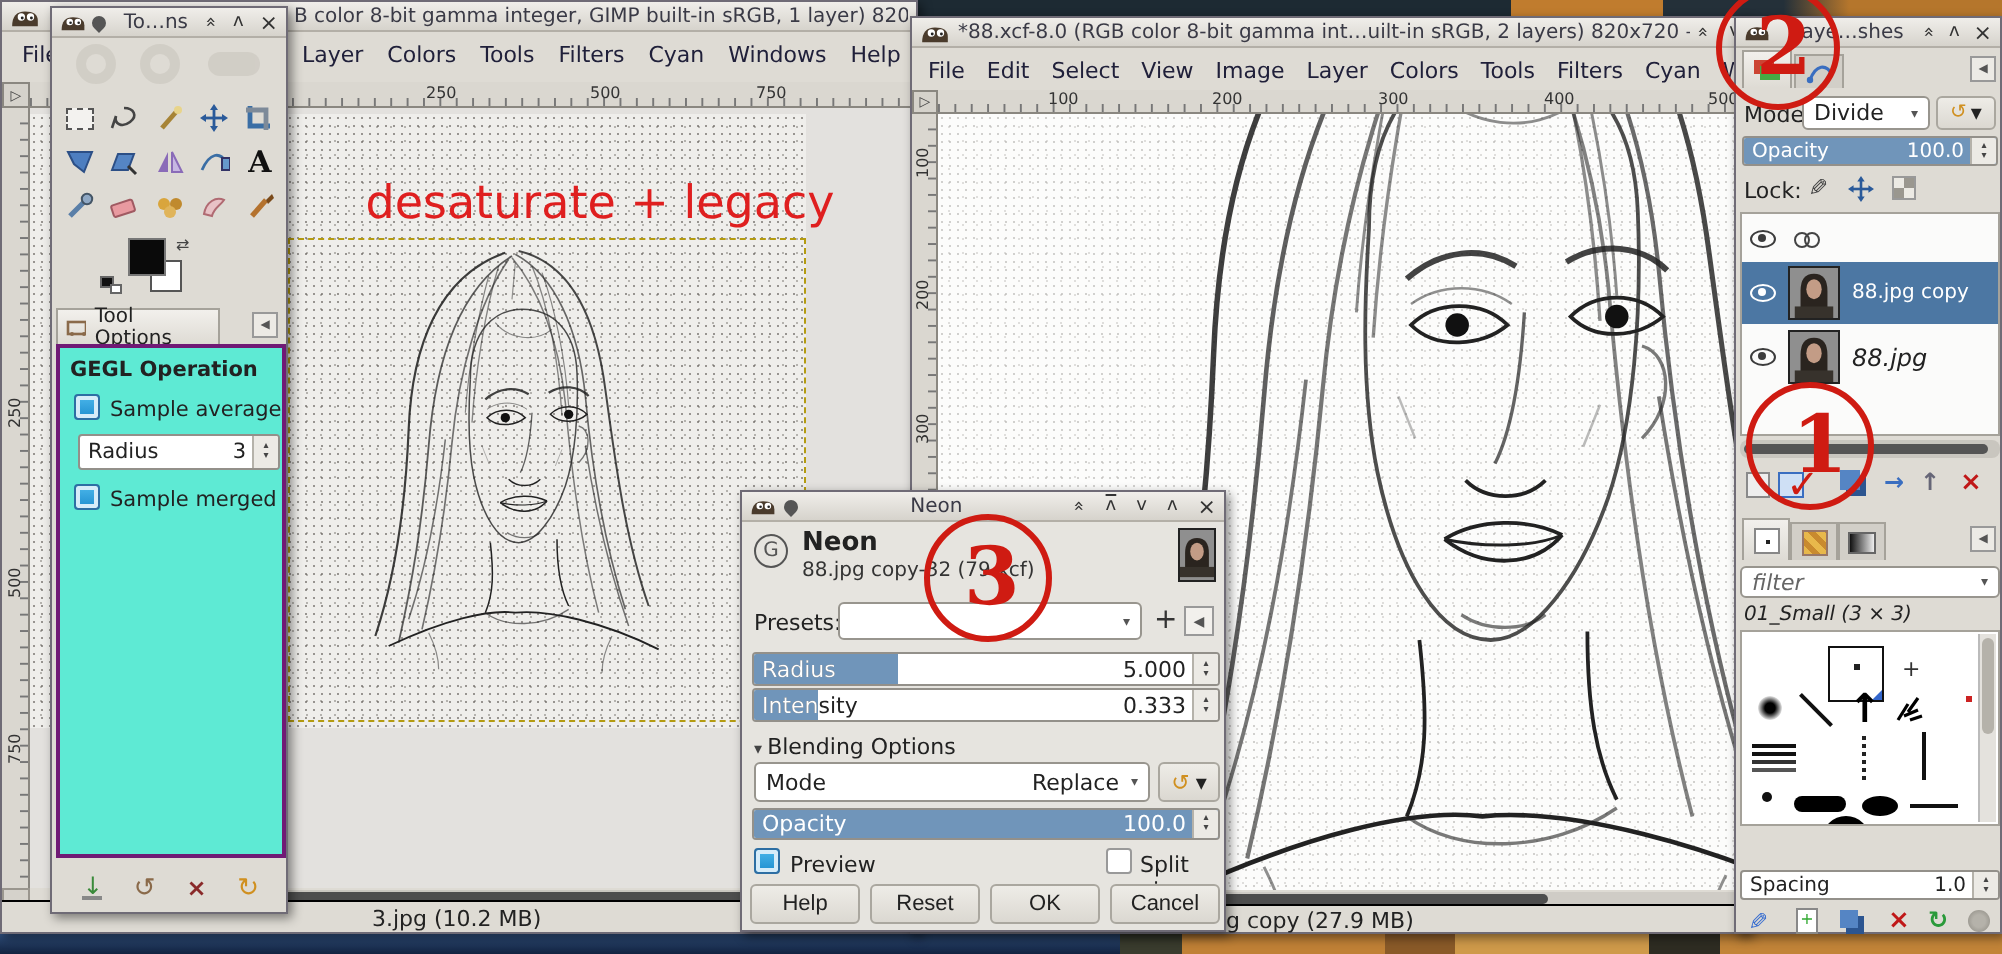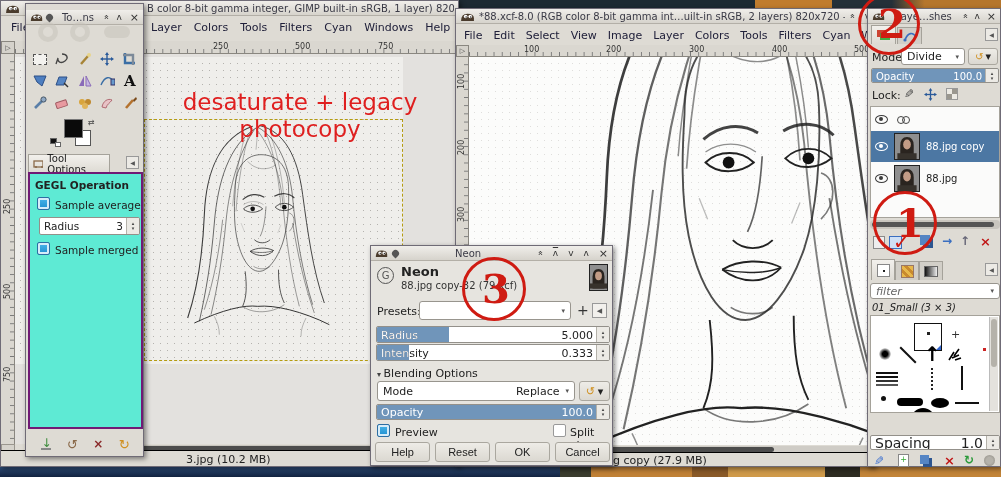--- a/index.html
+++ b/index.html
@@ -176,21 +176,20 @@
     <span class="rlab v" style="left:2px;top:245px;">500</span>
     <span class="rlab v" style="left:2px;top:328px;">750</span>
   </div>
   <div class="abs" style="left:14px;top:53px;width:445px;height:390px;background:#e3e1de;overflow:hidden;">
     <div class="noise abs" style="left:0;top:3px;width:388px;height:307px;background-color:#efeeeb;"></div>
     <div class="abs" style="left:129px;top:65px;width:259px;height:242px;border:1px dashed #b49b10;"></div>
     <svg class="abs" style="left:141px;top:59px;" width="200" height="225" preserveAspectRatio="none">
         <use href="#sk"></use>
       </svg>
     <div class="abs" style="left:160px;top:35px;width:250px;text-align:center;font-size:23px;color:#df1f1f;">desaturate + legacy</div>
-    <div class="abs" style="left:160px;top:62px;width:250px;text-align:center;font-size:23px;color:#df1f1f;">photocopy</div>
   </div>
   <div class="abs" style="left:40px;top:444px;width:400px;height:7px;background:#c9c6bf;border-radius:4px;">
     <div class="abs" style="left:4px;top:1px;width:390px;height:5px;background:#4d4d4d;border-radius:3px;"></div>
   </div>
   <div class="abs" style="left:0;top:443px;width:14px;height:14px;background:#d5d2cb;border:1px solid #9a968e;"></div>
   <div class="statusbar" style="height:16px;">
     <span style="position:absolute;left:185px;top:2px;">3.jpg (10.2 MB)</span>
   </div>
 </div>
 
@@ -240,21 +239,21 @@
   </div>
   <div class="abs" style="left:13px;top:437px;width:407px;height:8px;background:#cfccc6;">
     <div class="abs" style="left:100px;top:1px;width:205px;height:5px;background:#4d4d4d;border-radius:3px;"></div>
   </div>
   <div class="statusbar" style="height:14px;">
     <span style="position:absolute;left:157px;top:1px;">g copy (27.9 MB)</span>
   </div>
 </div>
 
 <div class="win" style="left:25px;top:3px;width:119px;height:454px;z-index:3;">
-  <div class="tb" style="gap:3px;margin-top:6px;">
+  <div class="tb" style="gap:3px;">
     <svg width="13" height="10">
         <use href="#wilber"></use>
       </svg>
     <span style="width:7px;height:7px;background:#555;border-radius:50% 50% 50% 0;transform:rotate(-45deg);display:inline-block;"></span>
     <span class="t">To…ns</span>
     <span class="wc" style="gap:8px;">
         <span class="g-hide"></span>
         <span class="g-up"></span>
         <span class="g-close"></span>
       </span>
@@ -512,21 +511,21 @@
       <svg class="thumbbox" width="26" height="27">
           <use href="#ph"></use>
         </svg>
       <span style="font-size:10px;color:#fff;white-space:nowrap;">88.jpg copy</span>
     </div>
     <div class="abs" style="left:0;top:56px;width:130px;height:31px;display:flex;align-items:center;gap:6px;padding:0 4px;">
       <span class="eye"></span>
       <svg class="thumbbox" width="26" height="27">
           <use href="#ph"></use>
         </svg>
-      <span style="font-size:10px;color:#222;">88.jpg</span>
+      <span style="font-size:12px;color:#222;font-style:italic;">88.jpg</span>
     </div>
   </div>
   <div class="abs" style="left:2px;top:211px;width:130px;height:9px;background:#c9c6bf;border-radius:4px;">
     <div class="abs" style="left:2px;top:2px;width:122px;height:5px;background:#555;border-radius:3px;"></div>
   </div>
   <div class="abs" style="left:0;top:224px;width:134px;height:22px;font-size:12px;">
     <span class="abs" style="left:5px;top:3px;width:12px;height:13px;border:1.4px solid #8a8a8a;background:#eee;"></span>
     <span class="abs" style="left:21px;top:3px;width:13px;height:13px;border:1.4px solid #3a6ec0;background:#cfe0f5;"></span>
     <span class="abs" style="left:52px;top:2px;width:10px;height:10px;background:#5585c4;box-shadow:3px 3px 0 #2c5590;"></span>
     <span class="abs" style="left:74px;top:1px;color:#3a6ec0;font-weight:bold;">→</span>
@@ -568,21 +567,21 @@
     <span class="abs" style="left:10px;top:80px;width:5px;height:5px;border-radius:50%;background:#111;"></span>
     <span class="abs" style="left:26px;top:82px;width:26px;height:8px;border-radius:4px;background:#000;"></span>
     <span class="abs" style="left:60px;top:82px;width:18px;height:10px;border-radius:50%;background:#000;"></span>
     <span class="abs" style="left:84px;top:86px;width:24px;height:2px;background:#111;"></span>
     <span class="abs" style="left:40px;top:92px;width:24px;height:12px;border-radius:12px 12px 0 0;background:#000;"></span>
     <span class="abs" style="left:112px;top:32px;width:3px;height:3px;background:#c22;"></span>
     <div class="abs" style="right:1px;top:1px;width:9px;height:94px;background:#e4e2dd;border-left:1px solid #bbb;">
         <span style="position:absolute;left:1px;top:2px;width:6px;height:48px;background:#b5b2aa;border-radius:3px;display:block;"></span>
       </div>
   </div>
-  <div class="slider" style="position:absolute;left:2px;top:426px;width:130px;height:15px;font-size:14px;">
+  <div class="slider" style="position:absolute;left:2px;top:426px;width:130px;height:15px;font-size:10px;">
     <span class="lbl">Spacing</span>
     <span class="val">1.0</span>
     <span class="spin"></span>
   </div>
   <div class="abs" style="left:0;top:443px;width:134px;height:20px;font-size:12px;">
     <span class="abs" style="left:6px;top:2px;color:#3a6fd0;transform:scaleX(-1);display:inline-block;">✎</span>
     <span class="abs" style="left:30px;top:2px;width:11px;height:13px;border:1.4px solid #888;background:#fff;font-size:8px;text-align:center;color:#3a3;">+</span>
     <span class="abs" style="left:52px;top:3px;width:9px;height:9px;background:#5585c4;box-shadow:3px 3px 0 #2c5590;"></span>
     <span class="abs" style="left:76px;top:1px;color:#c01818;font-weight:bold;font-size:13px;">×</span>
     <span class="abs" style="left:96px;top:1px;color:#2a9a3a;font-weight:bold;">↻</span>

